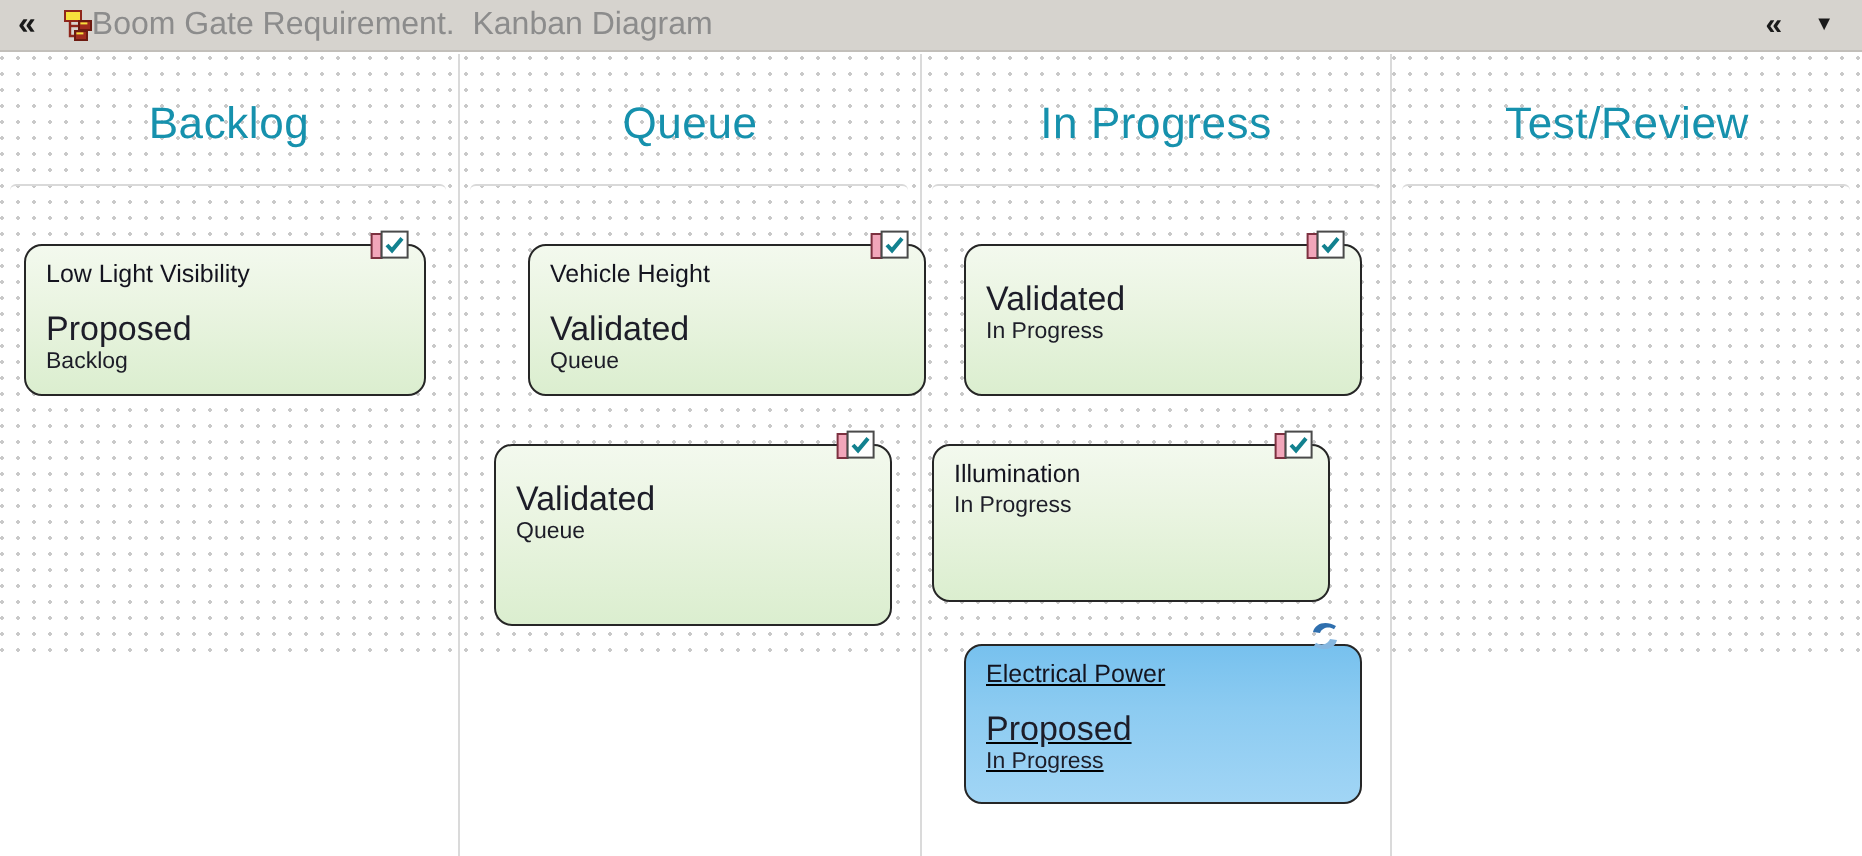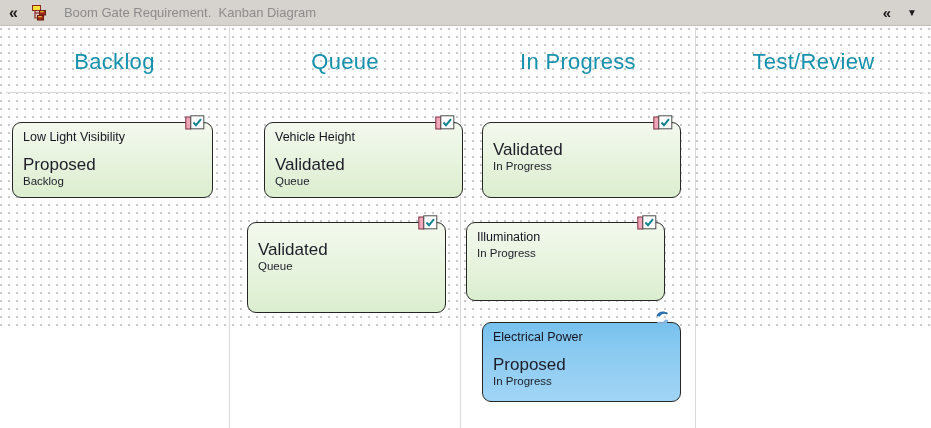--- a/index.html
+++ b/index.html
@@ -9,21 +9,21 @@
     background:#fff;
   }
   
   .toolbar{
     position:absolute;left:0;top:0;width:931px;height:26px;
     background:#d6d3ce;border-bottom:1px solid #c2bfba;
     display:flex;align-items:center;box-sizing:border-box;
   }
   .tb-back{font-size:16px;font-weight:700;color:#1a1a1a;margin-left:9px;line-height:1;cursor:default;}
   .tb-diagram{margin-left:11px;display:flex;align-items:center;}
-  .tb-title{margin-left:18px;font-size:13px;color:#8c8c8c;white-space:pre;}
+  .tb-title{font-size:16px;color:#8c8c8c;white-space:pre;}
   .tb-right{margin-left:auto;display:flex;align-items:center;gap:16px;margin-right:14px;}
   .tb-collapse{font-size:15px;font-weight:700;color:#1a1a1a;line-height:1;}
   .tb-caret{font-size:10px;color:#1a1a1a;line-height:1;}
   
   .board{
     position:absolute;left:0;top:27px;width:931px;height:304px;
     background-color:#ffffff;
     background-image:radial-gradient(circle,#c9c9c9 0.8px,rgba(0,0,0,0) 1px);
     background-size:8px 8px;background-position:5px 6px;
     display:grid;grid-template-columns:230px 231px 235px 235px;
@@ -36,21 +36,21 @@
   }
   .lane-sep{position:absolute;top:65px;left:5px;right:6px;height:10px;
     border-top:1px solid #d9d9d9;border-radius:3px 3px 0 0;}
   
   .card{
     position:absolute;width:199px;box-sizing:border-box;
     border:1.5px solid #262626;border-radius:9px;
     padding:7px 10px 11px 10px;
   }
   .card.green{background:linear-gradient(180deg,#f3f9ee 0%,#e9f4e0 45%,#dbeecf 100%);}
-  .card.blue{background:linear-gradient(180deg,#77c1ee 0%,#8ccbf1 40%,#a1d5f5 100%);}
+  .card.blue{background:linear-gradient(180deg,#77c1ee 0%,#8ccbf1 40%,#a1d5f5 100%);text-decoration:underline;}
   .card-title{font-size:12.5px;color:#14141f;line-height:15px;max-width:180px;}
   .card-status{font-size:17px;color:#1d1d28;line-height:16px;margin-top:12px;}
   .card-phase{font-size:11.5px;color:#1d1d28;line-height:16px;}
   .badge{position:absolute;top:-8px;right:7px;}
   .swirl{position:absolute;top:-13px;right:9px;}
 </style>
 </head>
 <body>
 
 <div class="screen">

